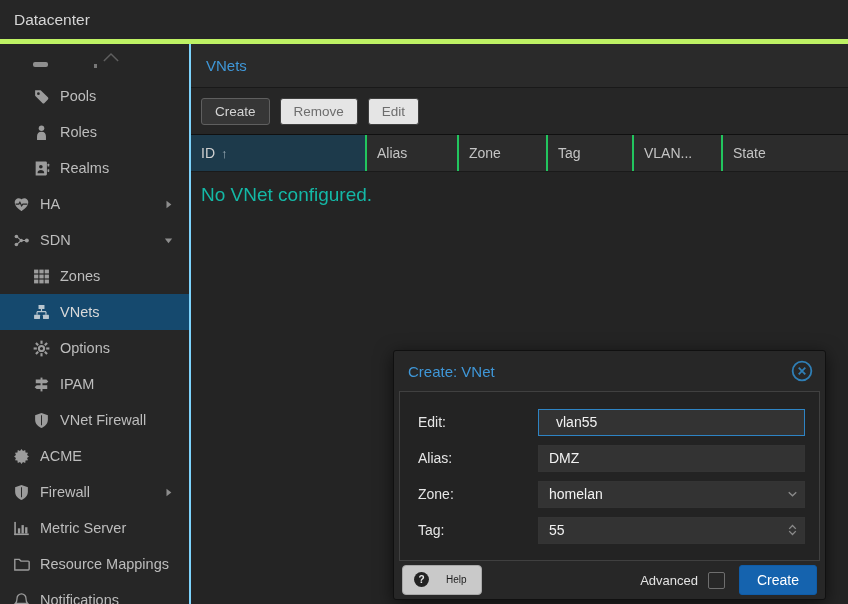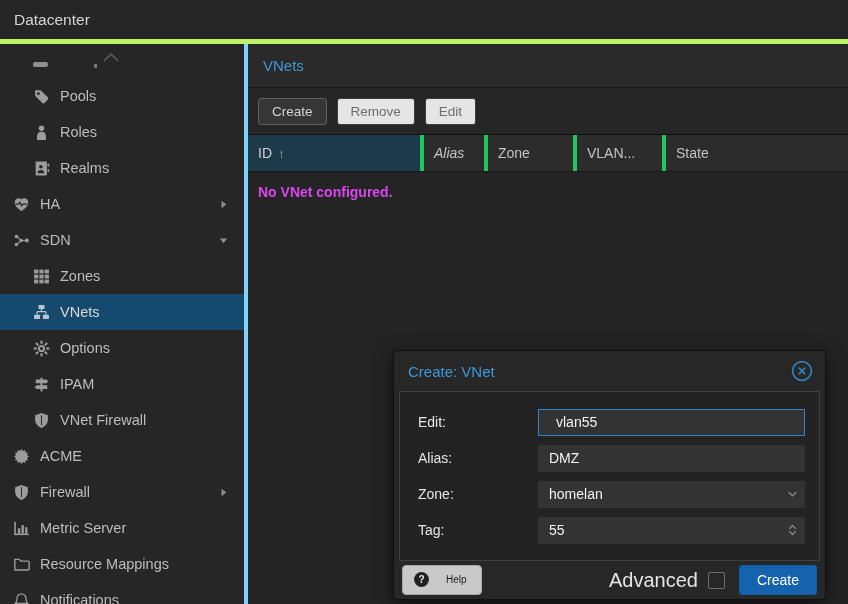--- a/index.html
+++ b/index.html
@@ -10,21 +10,21 @@
 
   
   .topbar { height:44px; background:#262626; border-bottom:5px solid #bef264;
             display:flex; align-items:center; padding-left:14px;
             color:#d5d5d5; font-size:15.5px; }
 
   
   .main { display:flex; height:560px; }
 
   
-  .sidebar { width:248px; background:#262626; border-right:4px solid #7dd3fc; overflow:hidden; }
+  .sidebar { width:191px; background:#262626; border-right:2px solid #7dd3fc; overflow:hidden; }
   .partial-row { position:relative; height:34px; }
   .frag-bar { position:absolute; left:33px; top:18px; width:15px; height:5px; background:#8f8f8f; border-radius:2px; }
   .frag-dot { position:absolute; left:94px; top:20px; width:3px; height:4px; background:#777; }
   .chev-up  { position:absolute; left:99px; top:4px; width:24px; height:19px; color:#5f5f5f; }
   .srow { position:relative; display:flex; align-items:center; height:36px; color:#bdbdbd; font-size:14.5px; cursor:pointer; }
   .srow.indent0 { padding-left:13px; }
   .srow.indent1 { padding-left:33px; }
   .srow.selected { background:#15496e; color:#d9d9d9; }
   .srow .icon { width:17px; height:17px; margin-right:10px; color:#9c9c9c; flex:none; }
   .srow.selected .icon { color:#b9c6cf; }
@@ -35,26 +35,26 @@
   
   .content { flex:1; display:flex; flex-direction:column; background:#242424; }
   .panel-header { height:44px; background:#2a2a2a; border-bottom:1px solid #191919;
                   display:flex; align-items:center; padding-left:15px;
                   color:#3f97d8; font-size:15px; }
   .toolbar { height:46px; background:#262626; display:flex; align-items:center; gap:10px; padding:0 10px; }
   .tbtn { font-family:inherit; font-size:13.5px; color:#d4d4d4; background:#363636;
           border:1px solid #5f5f5f; border-radius:3px; padding:5px 13px; cursor:pointer; }
   .tbtn:disabled { background:#e5e5e5; border-color:#3e3e3e; color:#6d6d6d; }
   .thead { display:flex; height:38px; background:#2c2c2c; border-top:1px solid #101010; border-bottom:1px solid #1a1a1a; }
-  .col { display:flex; align-items:center; padding:0 10px; border-right:4px solid #22c55e;
+  .col { display:flex; align-items:center; padding:0 10px; border-right:2px solid #22c55e;
          color:#c4c4c4; font-size:14px; cursor:pointer; overflow:hidden; white-space:nowrap; }
   .col:last-child { border-right:none; }
   .col.sorted { background:#1d3a4b; color:#d0d0d0; }
   .col .sort { margin-left:6px; color:#9fb0ba; font-size:13px; }
-  .tbody { flex:1; padding:12px 10px; color:#d946ef; font-size:14px;font-weight:bold; }
+  .tbody { flex:1; padding:12px 10px; color:#14b8a6; font-size:19px; }
 
   
   .dialog { position:absolute; left:393px; top:350px; width:433px; height:250px;
             background:#272727; border:1px solid #101010; border-radius:3px;
             box-shadow:0 4px 18px rgba(0,0,0,.6); display:flex; flex-direction:column; }
   .dlg-title { height:40px; display:flex; align-items:center; justify-content:space-between;
                padding:0 12px 0 14px; color:#3f97d8; font-size:15px; cursor:move; }
   .dlg-close { width:22px; height:22px; color:#2f7fb6; cursor:pointer; }
   .dlg-close svg { width:100%; height:100%; display:block; }
   .dlg-body { margin:0 5px; height:170px; background:#232323; border:1px solid #404040;
@@ -66,21 +66,21 @@
             color:#f2f2f2; font-size:14px; font-family:inherit; padding:0 24px 0 10px; outline:none; }
   .finput.focused { border-color:#2e84c4;padding-left:17px; }
   .trigger { position:absolute; right:5px; top:50%; transform:translateY(-50%);
              width:15px; height:15px; color:#8a8a8a; cursor:pointer; }
   .dlg-footer { flex:1; display:flex; align-items:center; justify-content:space-between; padding:0 8px; }
   .help-btn { display:inline-flex; align-items:center; gap:16px; font-family:inherit; font-size:10px;
               background:#c9c9c9; color:#1e1e1e; border:1px solid #a8a8a8; border-radius:4px;
               padding:5px 14px 6px 10px; cursor:pointer; }
   .help-btn svg { width:17px; height:17px; }
   .foot-right { display:flex; align-items:center; gap:10px; }
-  .adv-lbl { color:#e3e3e3; font-size:20px; }
+  .adv-lbl { color:#e3e3e3; font-size:13px; }
   .adv-cb { appearance:none; -webkit-appearance:none; width:17px; height:17px; background:#272727;
             border:1px solid #6e6e6e; border-radius:2px; cursor:pointer; margin-right:4px; }
   .primary-btn { font-family:inherit; font-size:14px; color:#ffffff; background:#1563ae;
                  border:1px solid #0f5ca8; border-radius:3px; padding:6px 17px; cursor:pointer; }
   .defs { position:absolute; width:0; height:0; overflow:hidden; }
 </style>
 </head>
 <body>
 
 <svg class="defs" xmlns="http://www.w3.org/2000/svg">
@@ -371,26 +371,30 @@
       <div class="toolbar" id="toolbar">
           <button class="tbtn">Create</button>
           <button class="tbtn" disabled="">Remove</button>
           <button class="tbtn" disabled="">Edit</button>
         </div>
       <div class="thead" id="thead">
           <div class="col sorted" style="width: 176px;">
     <span class="clbl">ID</span>
     <span class="sort">↑</span>
   </div>
-          <div class="col" style="width: 64px; font-style: italic;">
+          <div class="col" style="width: 92px;">
     <span class="clbl">Alias</span>
 
   </div>
           <div class="col" style="width: 89px;">
     <span class="clbl">Zone</span>
+
+  </div>
+          <div class="col" style="width: 86px;">
+    <span class="clbl">Tag</span>
 
   </div>
           <div class="col" style="width: 89px;">
     <span class="clbl">VLAN...</span>
 
   </div>
           <div class="col" style="width: 96px;">
     <span class="clbl">State</span>
 
   </div>

